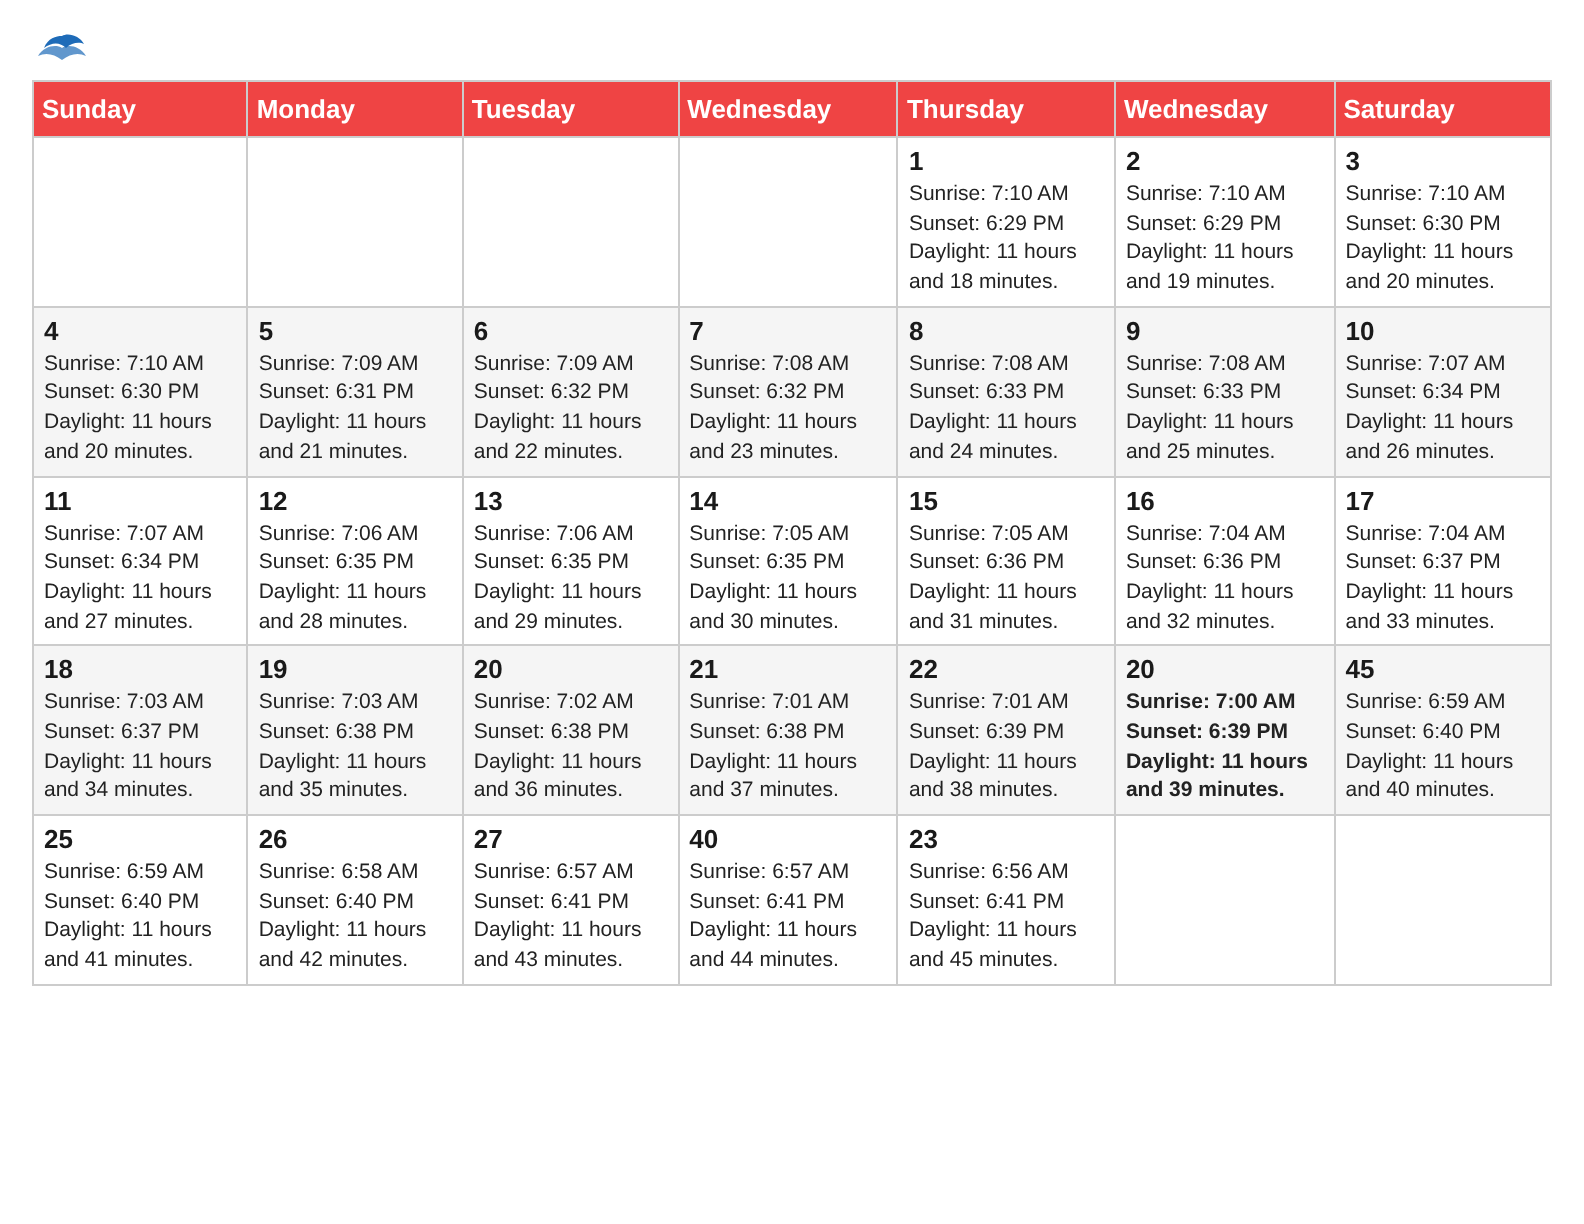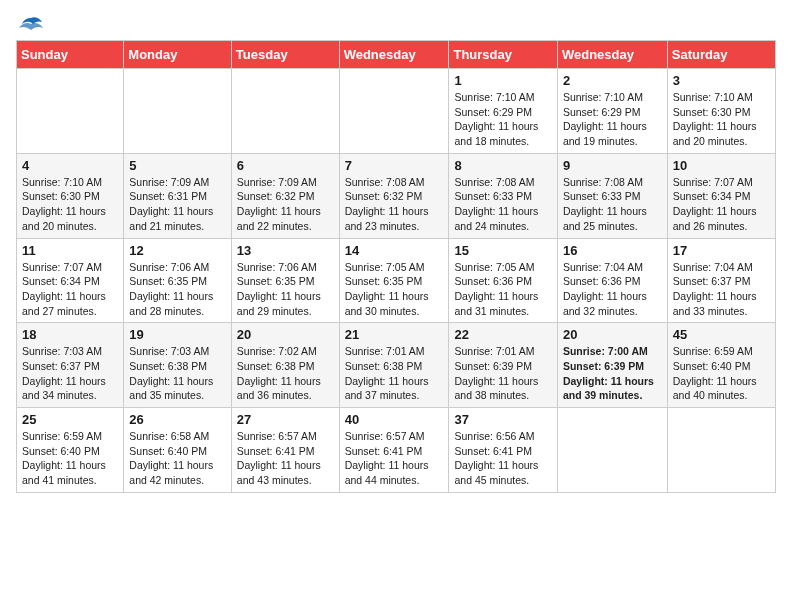--- a/index.html
+++ b/index.html
@@ -308,21 +308,21 @@
 and 43 minutes.</div>
         </td>
         <td>
           <div class="day-number">40</div>
           <div class="day-info" style="white-space: pre-line;">Sunrise: 6:57 AM
 Sunset: 6:41 PM
 Daylight: 11 hours
 and 44 minutes.</div>
         </td>
         <td>
-          <div class="day-number">37</div>
+          <div class="day-number">23</div>
           <div class="day-info" style="white-space: pre-line;">Sunrise: 6:56 AM
 Sunset: 6:41 PM
 Daylight: 11 hours
 and 45 minutes.</div>
         </td>
         <td class="empty-cell"></td>
         <td class="empty-cell"></td>
       </tr>
     </tbody>
 </table>

